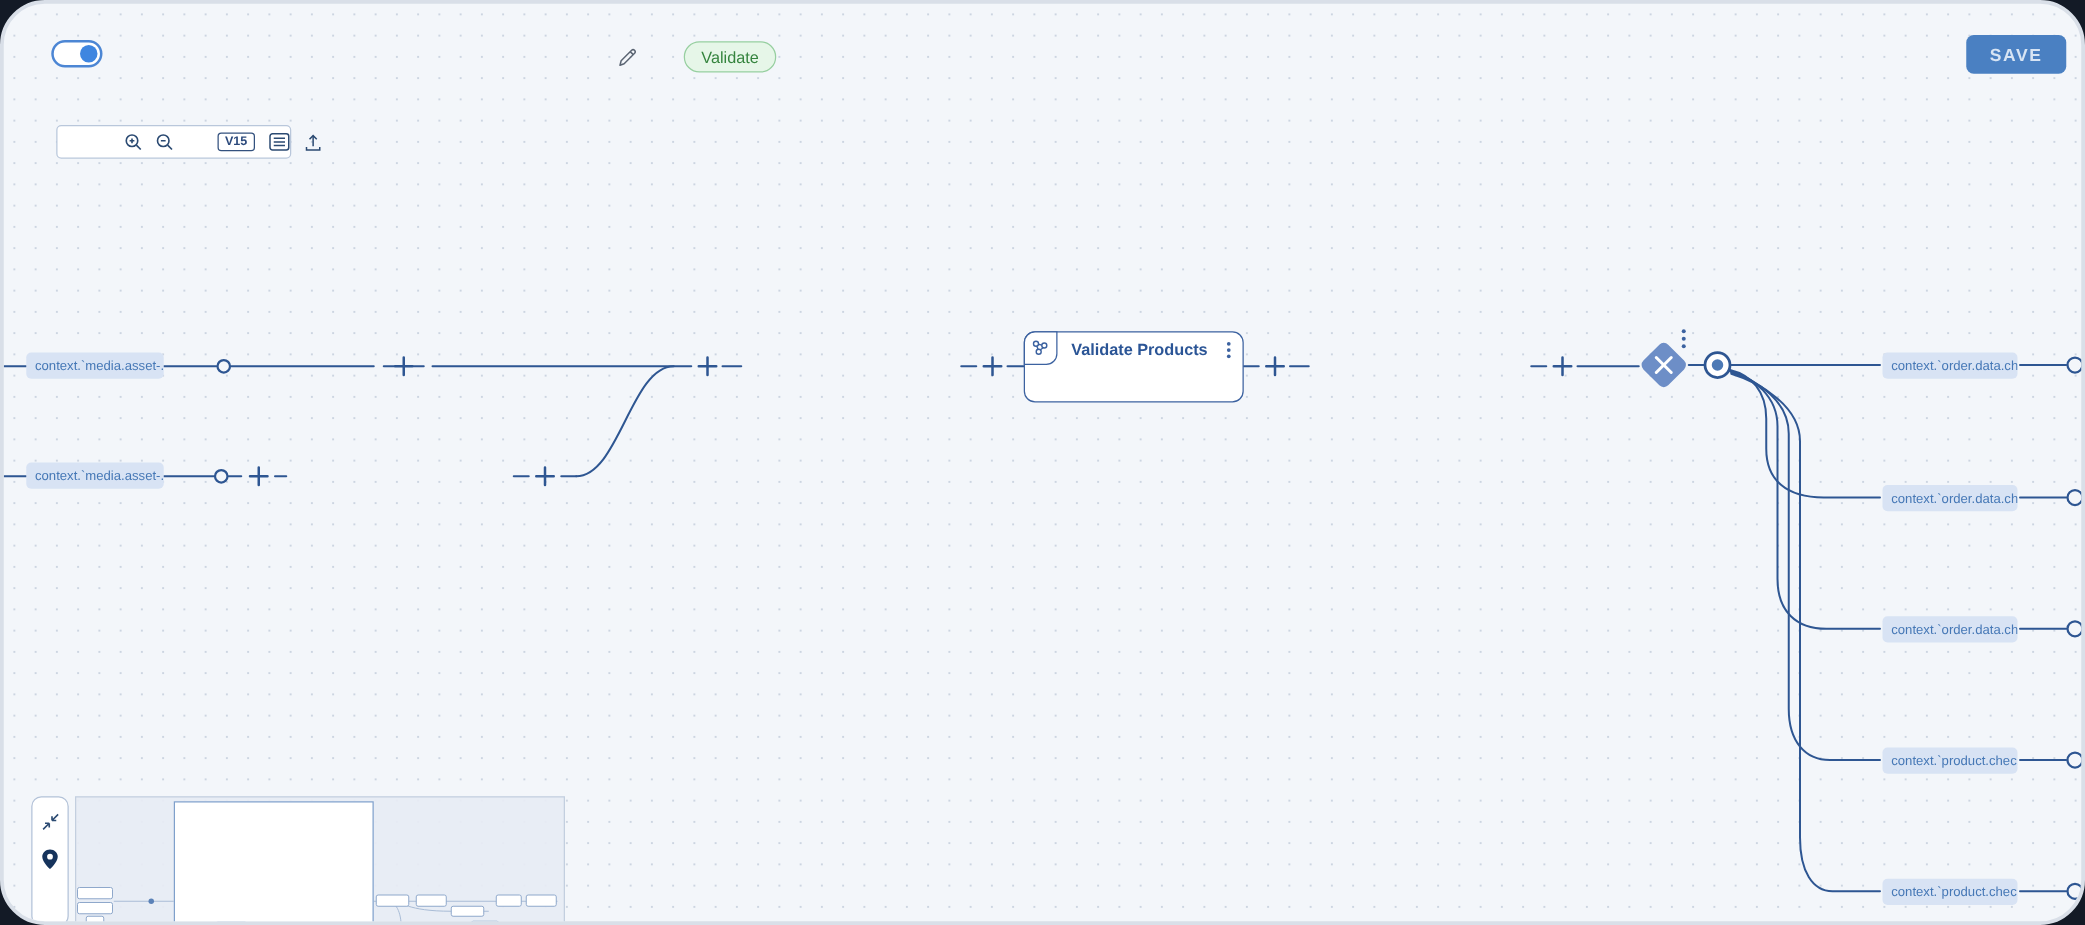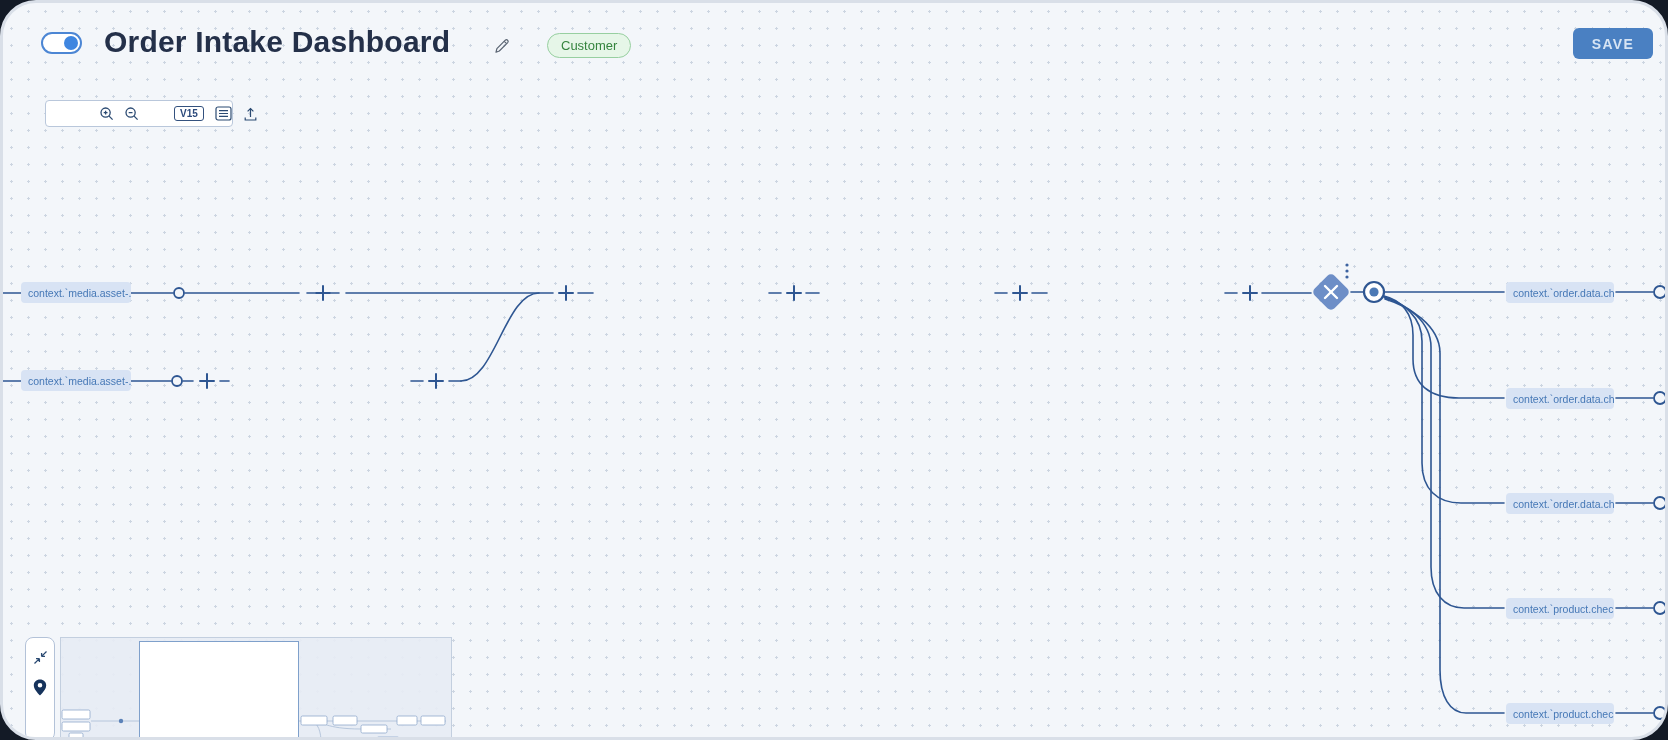--- a/index.html
+++ b/index.html
@@ -205,28 +205,27 @@
       <circle cx="1657" cy="500" r="6" fill="#f3f6fa" stroke-width="1.8"></circle>
       <circle cx="1657" cy="605" r="6" fill="#f3f6fa" stroke-width="1.8"></circle>
       <circle cx="1657" cy="710" r="6" fill="#f3f6fa" stroke-width="1.8"></circle>
     </g>
   </svg>
 
   <div class="toggle">
     <div class="knob"></div>
   </div>
 
-  <div class="page-title">Order Intake Dashboard</div>
 
   <svg class="edit-icon" viewBox="0 0 20 20">
     <path d="M4,16.2 L4.9,12.6 L13.3,4.2 a1.7,1.7 0 0 1 2.4,2.4 L7.3,15 L4,16.2 Z" fill="none" stroke="#5a6472" stroke-width="1.2" stroke-linejoin="round"></path>
     <path d="M12.2,5.3 L14.6,7.7" fill="none" stroke="#5a6472" stroke-width="1.2"></path>
   </svg>
 
-  <div class="badge">Customer</div>
+  <div class="badge">Validate</div>
 
   <button class="save-btn">SAVE</button>
 
   <div class="toolbar">
     <span class="tb-icon" style="margin-left:13px">
       <svg width="16" height="16" viewBox="0 0 16 16" fill="none" stroke="#2b4a72" stroke-width="1.3">
         <circle cx="6.6" cy="6.6" r="4.6"></circle>
         <path d="M10.1,10.1 L13.6,13.6"></path>
         <path d="M6.6,4.7 V8.5 M4.7,6.6 H8.5"></path>
       </svg>
@@ -259,20 +258,38 @@
   <div class="pill in" style="top:367px">context.`media.asset-...</div>
 
   <div class="pill out" style="top:279px">context.`order.data.ch...</div>
   <div class="pill out" style="top:385px">context.`order.data.ch...</div>
   <div class="pill out" style="top:490px">context.`order.data.ch...</div>
   <div class="pill out" style="top:595px">context.`product.chec...</div>
   <div class="pill out" style="top:700px">context.`product.chec...</div>
 
 
 
+  <div class="node" style="left:816px;top:262px">
+    <span class="icon-box">
+      <svg width="16" height="16" viewBox="0 0 20 20" fill="none" stroke="#3c62a0" stroke-width="1.4">
+        <circle cx="6" cy="6.2" r="2.5"></circle>
+          <circle cx="14.3" cy="8" r="2.5"></circle>
+          <circle cx="8.7" cy="14.3" r="2.5"></circle>
+        <path d="M8.4,6.7 L11.9,7.6 M13.2,10.2 L10.1,12.5 M6.8,8.5 L8.1,12"></path>
+      </svg>
+    </span>
+    <span class="node-header">
+        <span class="title">Validate Products</span>
+      </span>
+    <svg class="kebab" width="4" height="14" viewBox="0 0 4 14">
+      <circle cx="2" cy="2" r="1.5" fill="#3c62a0"></circle>
+        <circle cx="2" cy="7" r="1.5" fill="#3c62a0"></circle>
+        <circle cx="2" cy="12" r="1.5" fill="#3c62a0"></circle>
+    </svg>
+  </div>
 
 
   <div class="mini-strip">
     <svg width="15" height="15" viewBox="0 0 15 15" fill="none" stroke="#2b4a72" stroke-width="1.3">
       <path d="M13.5,1.5 L8.6,6.4 M8.6,6.4 H12 M8.6,6.4 V3"></path>
       <path d="M1.5,13.5 L6.4,8.6 M6.4,8.6 H3 M6.4,8.6 V12"></path>
     </svg>
     <svg width="14" height="17" viewBox="0 0 14 17">
       <path d="M7,0.5 C3.4,0.5 0.8,3.1 0.8,6.4 C0.8,10.8 7,16.3 7,16.3 S13.2,10.8 13.2,6.4 C13.2,3.1 10.6,0.5 7,0.5 Z M7,8.6 A2.3,2.3 0 1 1 7,4 A2.3,2.3 0 0 1 7,8.6 Z" fill="#16335c"></path>
     </svg>

